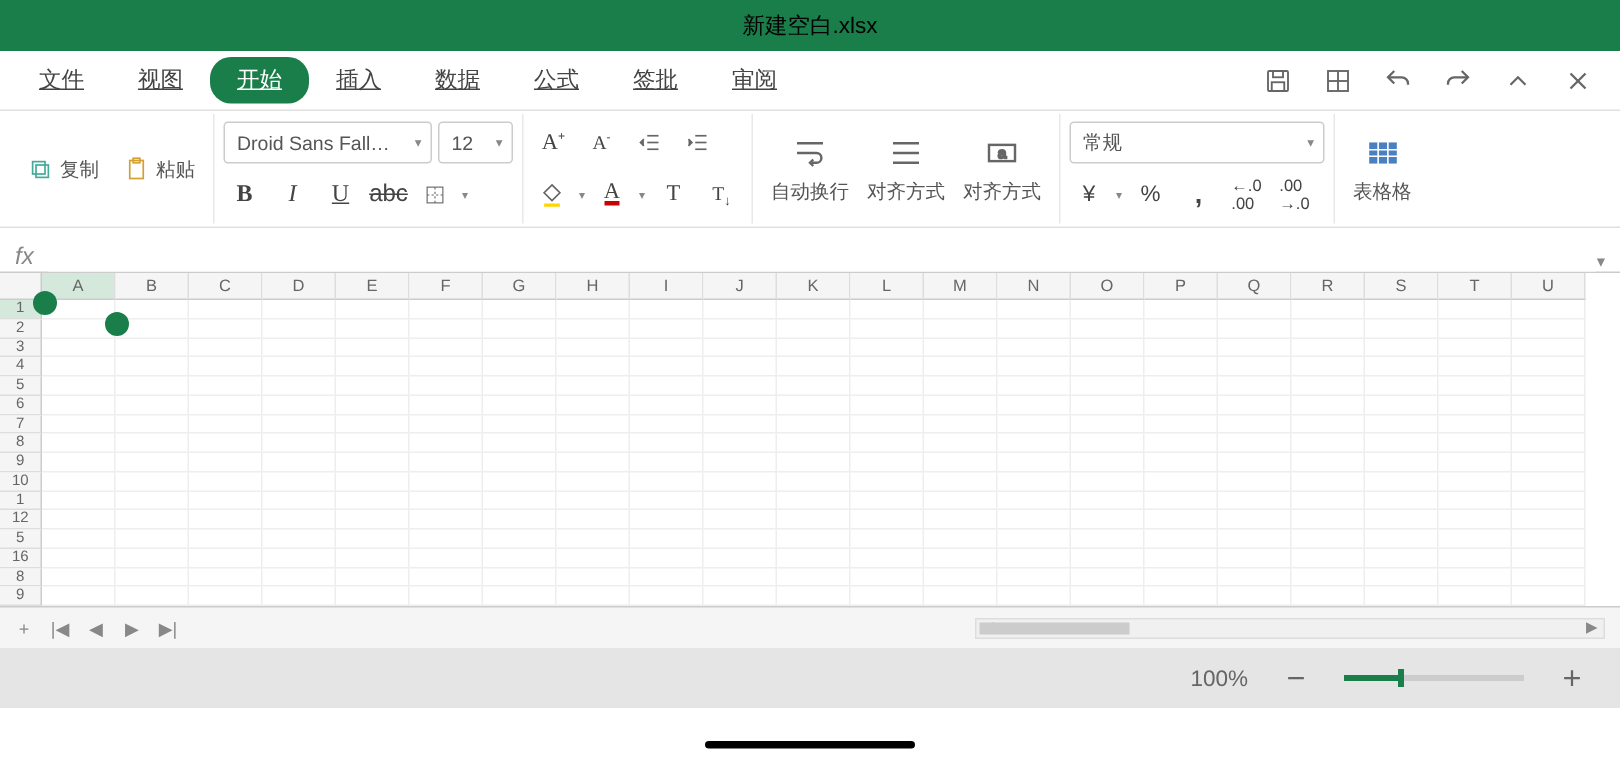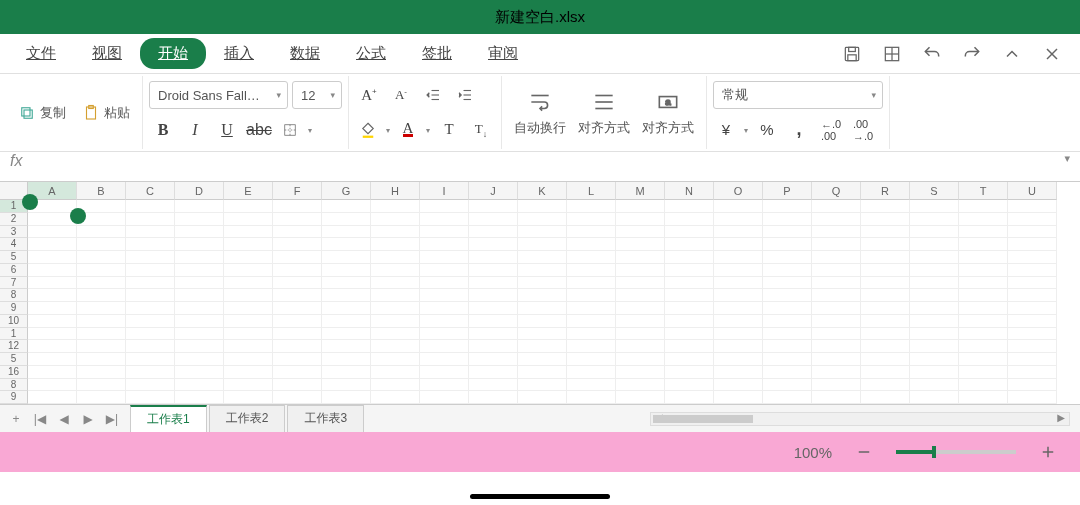--- a/index.html
+++ b/index.html
@@ -17,42 +17,42 @@
   .tool-btn { display: flex; align-items: center; gap: 4px; padding: 4px 6px; cursor: pointer; color: #555; font-size: 13px; }
   .tool-btn svg { width: 18px; height: 18px; }
   .tool-icon-btn { width: 28px; height: 28px; display: flex; align-items: center; justify-content: center; cursor: pointer; color: #444; position: relative; }
   .tool-icon-btn svg { width: 18px; height: 18px; }
   .tool-icon-btn.wdrop { padding-right: 10px; width: 36px; }
   .tool-icon-btn .dr { position: absolute; right: 1px; top: 50%; transform: translateY(-50%); font-size: 8px; color: #888; }
   .selectbox { border: 1px solid #ccc; border-radius: 3px; background: #fff; padding: 4px 20px 4px 8px; font-size: 13px; color: #555; position: relative; cursor: pointer; height: 28px; display: flex; align-items: center; }
   .selectbox .dr { position: absolute; right: 6px; top: 50%; transform: translateY(-50%); font-size: 9px; color: #888; }
   .big-btn { display: flex; flex-direction: column; align-items: center; justify-content: center; padding: 4px 6px; cursor: pointer; color: #555; font-size: 13px; min-width: 50px; }
   .big-btn svg { width: 26px; height: 26px; margin-bottom: 4px; }
-  .formula-bar { height: 30px; display: flex; align-items: flex-start; border-bottom: 1px solid #ccc; padding: 0 10px; }
+  .formula-bar { height: 30px; display: flex; align-items: flex-end; border-bottom: 1px solid #ccc; padding: 0 10px; }
   .fx-label { font-style: italic; color: #888; font-size: 16px; margin-right: 10px; }
   .fx-input { flex: 1; height: 24px; border: none; outline: none; font-size: 13px; }
   .fx-expand { color: #888; font-size: 11px; cursor: pointer; }
   .grid-area { position: relative; height: 222px; overflow: hidden; background: #fff; }
   .col-headers { display: flex; height: 18px; }
   .corner { width: 28px; background: #f5f5f5; border-right: 1px solid #ccc; border-bottom: 1px solid #ccc; }
   .col-h { width: 49px; background: #f5f5f5; border-right: 1px solid #ddd; border-bottom: 1px solid #ccc; text-align: center; font-size: 11px; color: #666; line-height: 18px; }
   .grid-body { display: flex; flex-direction: column; }
   .grid-row { display: flex; height: 12.75px; }
   .row-h { width: 28px; background: #f5f5f5; border-right: 1px solid #ccc; border-bottom: 1px solid #ddd; text-align: center; font-size: 10px; color: #666; line-height: 12.75px; }
   .cell { width: 49px; border-right: 1px solid #eee; border-bottom: 1px solid #eee; }
   .sel-handle { position: absolute; width: 16px; height: 16px; background: #1a7e4a; border-radius: 50%; z-index: 5; }
   .sheet-bar { height: 28px; display: flex; align-items: center; border-top: 1px solid #ccc; background: #f5f5f5; position: relative; }
   .sheet-nav { display: flex; align-items: center; padding: 0 4px; }
   .sheet-nav-btn { width: 24px; height: 24px; display: flex; align-items: center; justify-content: center; color: #888; cursor: pointer; font-size: 12px; }
   .sheet-tab { padding: 4px 16px; font-size: 12px; color: #555; background: #fff; border: 1px solid #ccc; border-bottom: none; margin-left: 2px; cursor: pointer; position: relative; }
   .sheet-tab.active { color: #1a7e4a; border-top: 2px solid #1a7e4a; }
   .sheet-tab.inactive { background: #f0f0f0; }
   .hscroll { position: absolute; right: 10px; width: 420px; height: 14px; background: #f0f0f0; border: 1px solid #ddd; }
   .hscroll-thumb { position: absolute; left: 2px; top: 2px; width: 100px; height: 8px; background: #ccc; }
-  .status-bar { height: 40px; display: flex; align-items: center; justify-content: flex-end; padding: 0 20px; gap: 20px; background: #f9a8d4; }
+  .status-bar { height: 40px; display: flex; align-items: center; justify-content: flex-end; padding: 0 20px; gap: 20px; background: #e5e5e5; }
   .zoom-label { font-size: 15px; color: #666; }
   .zoom-btn { width: 24px; height: 24px; display: flex; align-items: center; justify-content: center; color: #666; cursor: pointer; }
   .zoom-slider { width: 120px; height: 4px; background: #ccc; position: relative; }
   .zoom-slider-fill { position: absolute; left: 0; width: 30%; height: 100%; background: #1a7e4a; }
   .zoom-slider-thumb { position: absolute; left: 30%; top: -4px; width: 4px; height: 12px; background: #1a7e4a; }
   .home-indicator { position: absolute; bottom: 6px; left: 50%; transform: translateX(-50%); width: 140px; height: 5px; background: #000; border-radius: 3px; }
   .col-h.active, .row-h.active { background: #d4e8dc; }
 </style>
 </head>
 <body>
@@ -260,20 +260,32 @@
         </div>
       <div class="tool-icon-btn">
           <span style="font-size:11px">←.0<br>.00</span>
         </div>
       <div class="tool-icon-btn">
           <span style="font-size:11px">.00<br>→.0</span>
         </div>
     </div>
   </div>
 
+  <div class="tool-group" style="border-right:none;flex-direction:row;align-items:center">
+    <div class="big-btn">
+      <svg viewBox="0 0 24 24" fill="#4a80c0" stroke="#fff" stroke-width="1">
+          <rect x="3" y="5" width="18" height="14"></rect>
+          <line x1="3" y1="10" x2="21" y2="10"></line>
+          <line x1="3" y1="14" x2="21" y2="14"></line>
+          <line x1="9" y1="5" x2="9" y2="19"></line>
+          <line x1="15" y1="5" x2="15" y2="19"></line>
+        </svg>
+      <span>表格格</span>
+    </div>
+  </div>
 </div>
 
 <div class="formula-bar">
   <span class="fx-label">fx</span>
   <input class="fx-input" value="" style="">
   <span class="fx-expand">▾</span>
 </div>
 
 <div class="grid-area">
   <div class="col-headers" id="col-headers">
@@ -691,25 +703,20 @@
 </div>
 
 <div class="sheet-bar">
   <div class="sheet-nav">
     <div class="sheet-nav-btn">+</div>
     <div class="sheet-nav-btn">|◀</div>
     <div class="sheet-nav-btn">◀</div>
     <div class="sheet-nav-btn">▶</div>
     <div class="sheet-nav-btn">▶|</div>
   </div>
-  <div id="sheet-tabs" style="display:flex">
-      <div class="sheet-tab active">工作表1</div>
-      <div class="sheet-tab inactive">工作表2</div>
-      <div class="sheet-tab inactive">工作表3</div>
-    </div>
   <div class="hscroll">
     <span style="position:absolute;left:4px;top:-1px;font-size:10px;color:#888">◀</span>
     <div class="hscroll-thumb"></div>
     <span style="position:absolute;right:4px;top:-1px;font-size:10px;color:#888">▶</span>
   </div>
 </div>
 
 <div class="status-bar">
   <span class="zoom-label">100%</span>
   <div class="zoom-btn">

